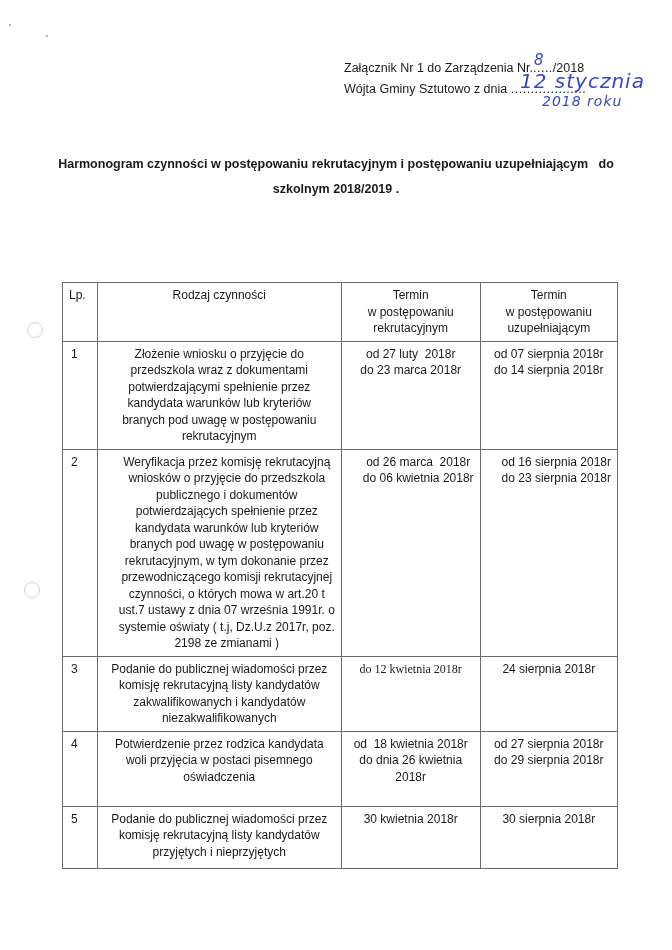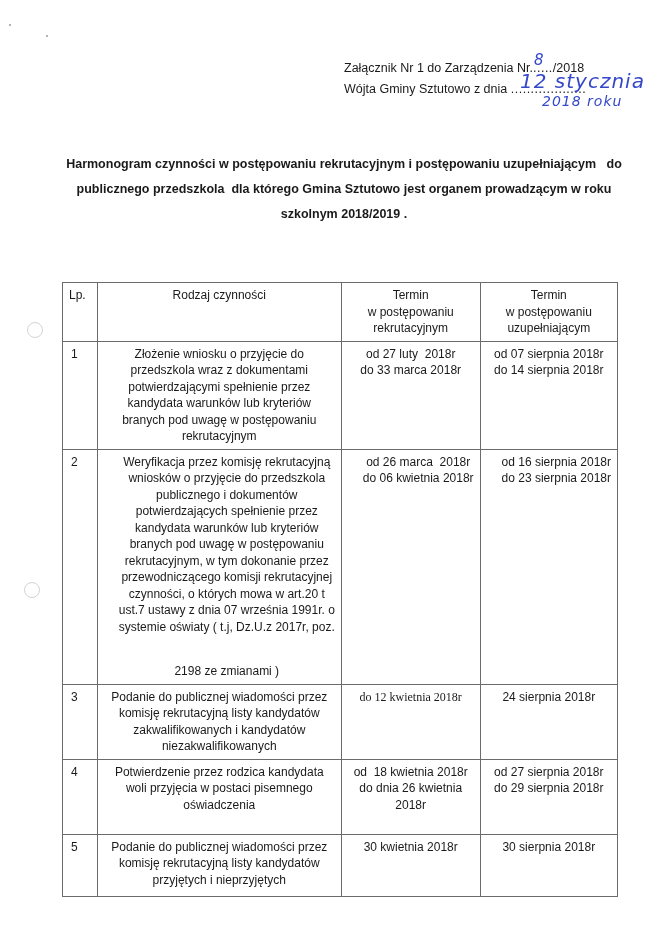--- a/index.html
+++ b/index.html
@@ -20,21 +20,21 @@
   .dots { letter-spacing: 0.5px; }
   .hw {
     font-family: "DejaVu Sans", sans-serif; color: #3448c8; font-style: italic;
     position: absolute; white-space: nowrap;
   }
   .hw-nr { left: 190px; top: -8px; font-size: 15px; }
   .hw-date1 { left: 176px; top: -8px; font-size: 20px; letter-spacing: 1px; }
   .hw-date2 { left: 198px; top: 12px; font-size: 14px; letter-spacing: 1px; }
 
   .title {
-    position: absolute; left: 58px; width: 572px; top: 152px;
+    position: absolute; left: 50px; width: 572px; top: 152px;
     text-align: center; font-weight: bold; font-size: 12.5px; line-height: 25px;
   }
 
   table.schedule {
     position: absolute; left: 62px; top: 282px; width: 556px;
     border-collapse: collapse; font-size: 12px; line-height: 16.5px;
   }
   table.schedule th, table.schedule td {
     border: 1px solid #6b6b6b; vertical-align: top; text-align: center;
     padding: 4px 6px;
@@ -69,21 +69,20 @@
   </div>
   <div class="header-line">
     <span>Wójta Gminy Sztutowo z dnia </span><span class="dots">...................</span>
     <span class="hw hw-date1">12 stycznia</span>
     <span class="hw hw-date2">2018 roku</span>
   </div>
 </div>
 
 <div class="title">
   <div style="white-space:pre;">Harmonogram czynności w postępowaniu rekrutacyjnym i postępowaniu uzupełniającym   do</div>
-  <div style="white-space:pre;">publicznego przedszkola  dla którego Gmina Sztutowo jest organem prowadzącym w roku</div>
   <div>szkolnym 2018/2019 .</div>
 </div>
 
 <table class="schedule">
   <thead>
     <tr class="head-row">
       <th class="col-lp lp-head">Lp.</th>
       <th class="col-act">Rodzaj czynności</th>
       <th class="col-t1">
         <span class="cell-line">Termin</span>
@@ -103,42 +102,42 @@
         <td>
           <span class="cell-line" style="white-space: pre;">Złożenie wniosku o przyjęcie do</span>
           <span class="cell-line" style="white-space: pre;">przedszkola wraz z dokumentami</span>
           <span class="cell-line" style="white-space: pre;">potwierdzającymi spełnienie przez</span>
           <span class="cell-line" style="white-space: pre;">kandydata warunków lub kryteriów</span>
           <span class="cell-line" style="white-space: pre;">branych pod uwagę w postępowaniu</span>
           <span class="cell-line" style="white-space: pre;">rekrutacyjnym</span>
         </td>
         <td>
           <span class="cell-line" style="white-space: pre;">od 27 luty  2018r</span>
-          <span class="cell-line" style="white-space: pre;">do 33 marca 2018r</span>
+          <span class="cell-line" style="white-space: pre;">do 23 marca 2018r</span>
         </td>
         <td>
           <span class="cell-line" style="white-space: pre;">od 07 sierpnia 2018r</span>
           <span class="cell-line" style="white-space: pre;">do 14 sierpnia 2018r</span>
         </td>
       </tr>
       <tr class="row-2">
         <td class="lp-cell">2</td>
         <td>
           <span class="cell-line" style="white-space: pre;">Weryfikacja przez komisję rekrutacyjną</span>
           <span class="cell-line" style="white-space: pre;">wniosków o przyjęcie do przedszkola</span>
           <span class="cell-line" style="white-space: pre;">publicznego i dokumentów</span>
           <span class="cell-line" style="white-space: pre;">potwierdzających spełnienie przez</span>
           <span class="cell-line" style="white-space: pre;">kandydata warunków lub kryteriów</span>
           <span class="cell-line" style="white-space: pre;">branych pod uwagę w postępowaniu</span>
           <span class="cell-line" style="white-space: pre;">rekrutacyjnym, w tym dokonanie przez</span>
           <span class="cell-line" style="white-space: pre;">przewodniczącego komisji rekrutacyjnej</span>
           <span class="cell-line" style="white-space: pre;">czynności, o których mowa w art.20 t</span>
           <span class="cell-line" style="white-space: pre;">ust.7 ustawy z dnia 07 września 1991r. o</span>
           <span class="cell-line" style="white-space: pre;">systemie oświaty ( t.j, Dz.U.z 2017r, poz.</span>
-          <span class="cell-line" style="white-space: pre; margin-top: 28px;">2198 ze zmianami )</span>
+          <span class="cell-line" style="white-space: pre;">2198 ze zmianami )</span>
         </td>
         <td>
           <span class="cell-line" style="white-space: pre;">od 26 marca  2018r</span>
           <span class="cell-line" style="white-space: pre;">do 06 kwietnia 2018r</span>
         </td>
         <td>
           <span class="cell-line" style="white-space: pre;">od 16 sierpnia 2018r</span>
           <span class="cell-line" style="white-space: pre;">do 23 sierpnia 2018r</span>
         </td>
       </tr>

